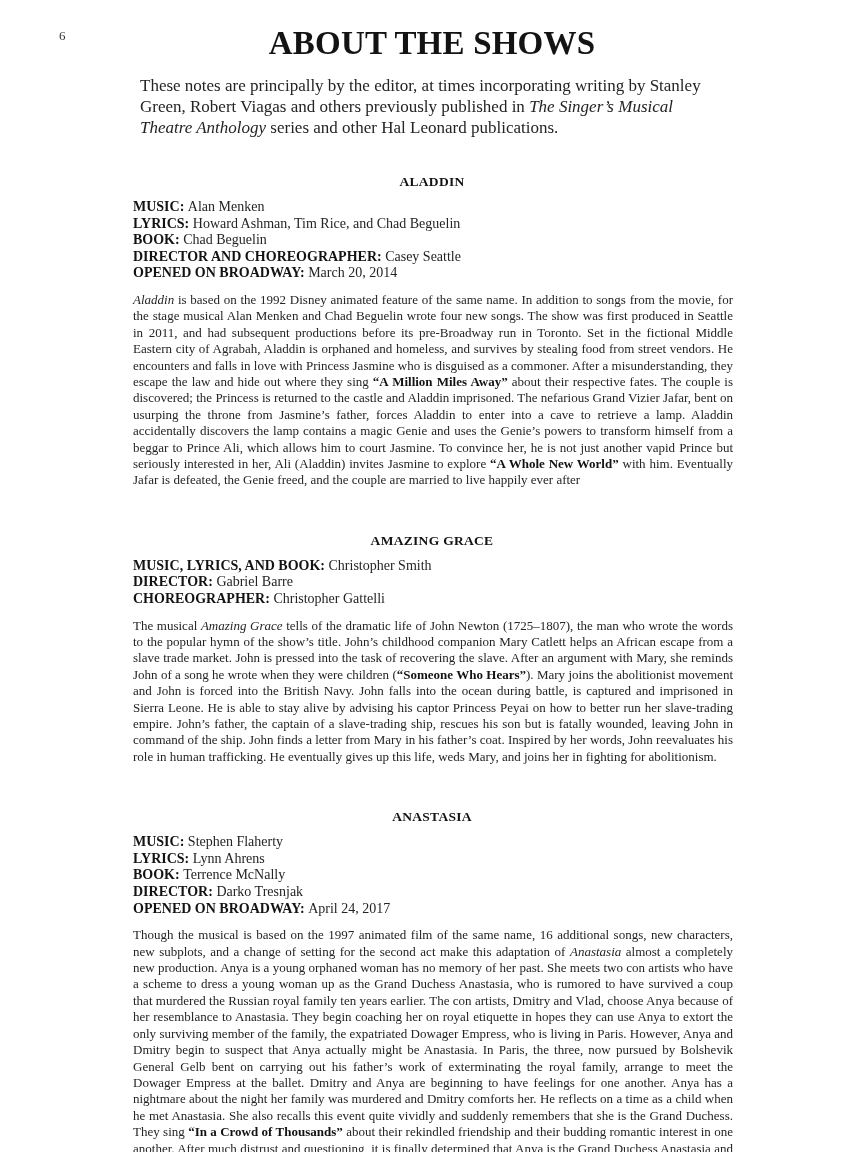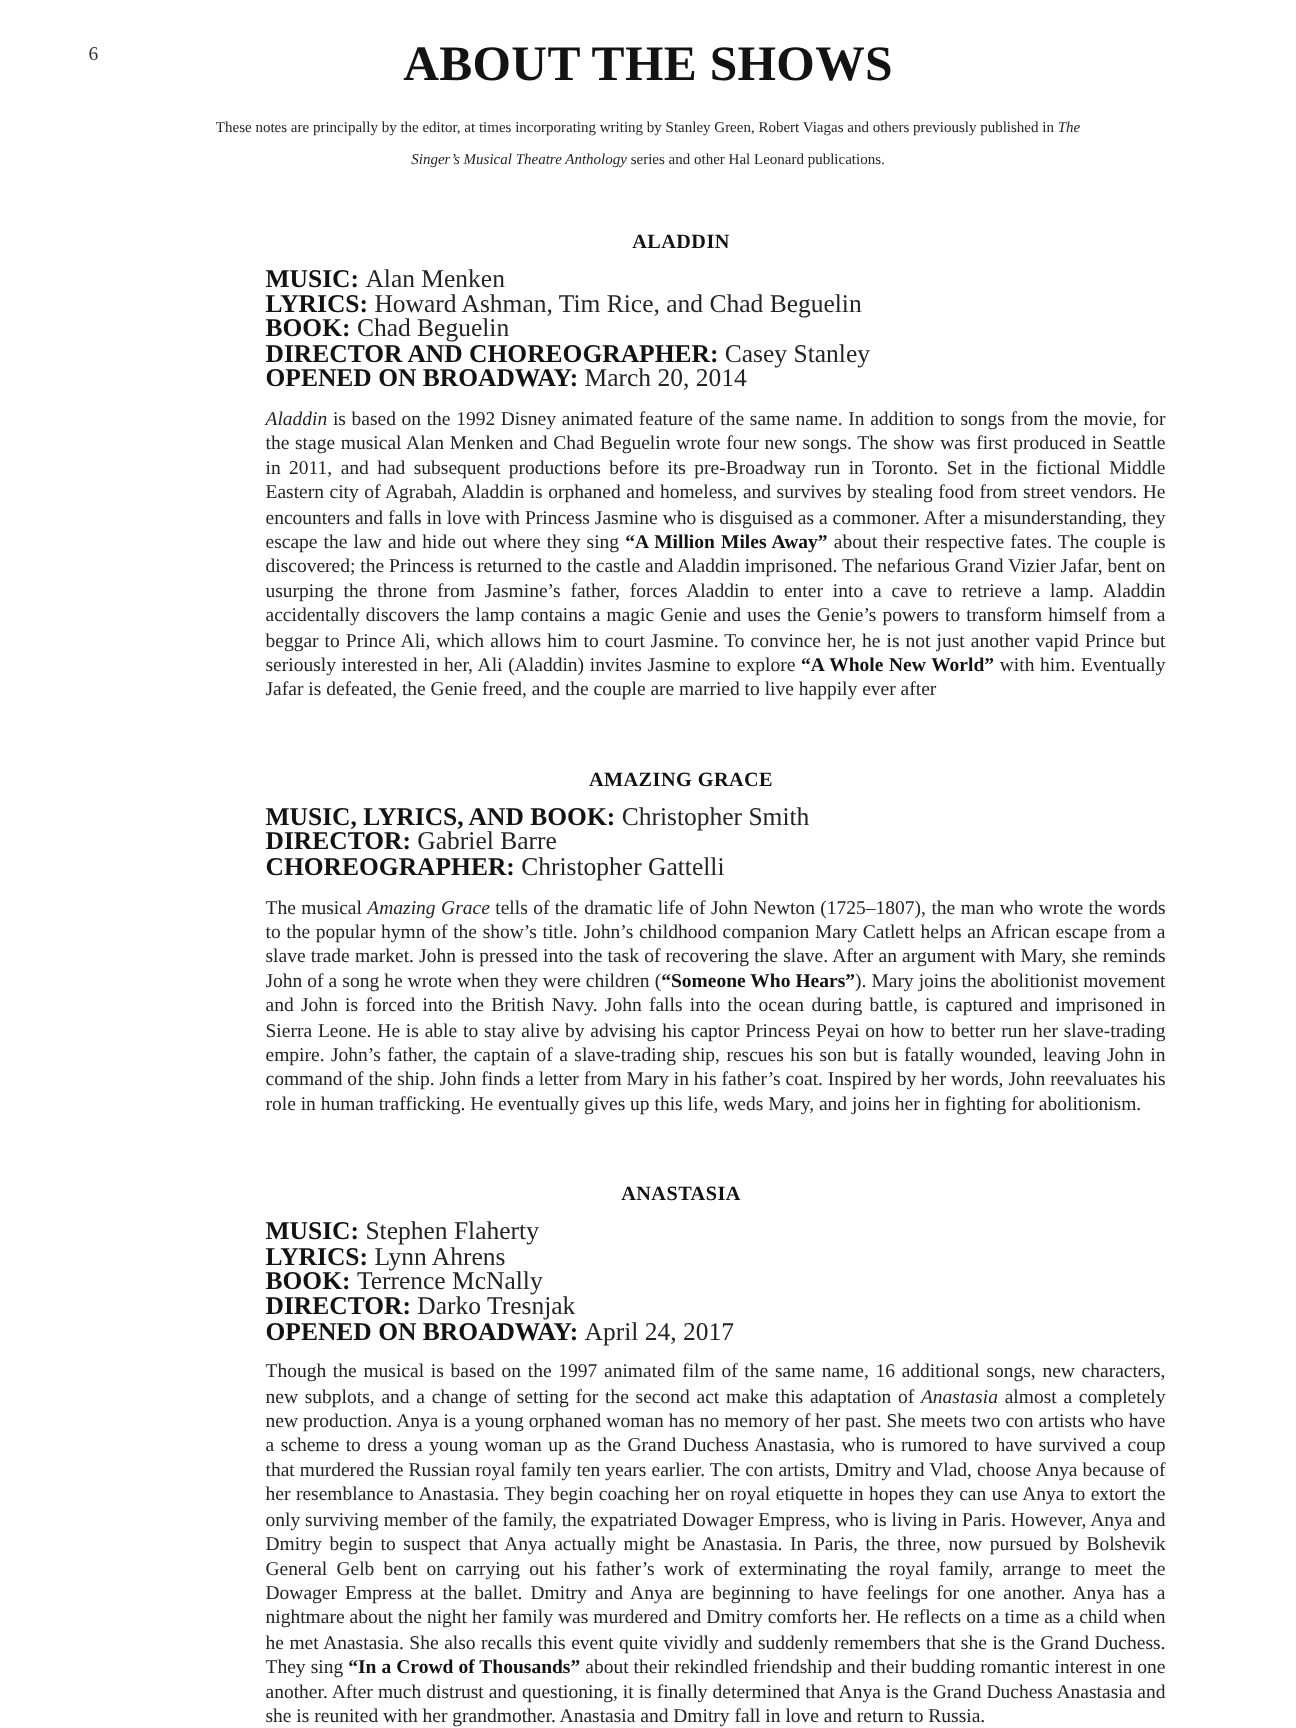--- a/index.html
+++ b/index.html
@@ -27,47 +27,45 @@
     text-align: center;
     font-size: 33px;
     font-weight: 700;
     color: #131313;
     letter-spacing: 0.2px;
     font-family: Liberation Serif, serif;
   }
   .intro {
     margin: 13px auto 0 auto;
     max-width: 584px;
-    text-align: center;
-    font-size: 10px;
+    font-size: 17px;
     line-height: 21px;
     color: #242424;
   }
   .shows {
     display: block;
   }
   .show {
     margin-top: 44px;
-    margin-left: 44px;
   }
   .show:first-child {
     margin-top: 36px;
   }
   .show-heading {
     margin: 0 0 9px 0;
     text-align: center;
     font-size: 13.5px;
     font-weight: 700;
     color: #131313;
     letter-spacing: 0.3px;
   }
   .credits {
     margin: 0 0 0 133px;
     width: 600px;
-    font-size: 17px;
+    font-size: 14px;
     line-height: 16.6px;
   }
   .credit-line .lbl {
     font-weight: 700;
     color: #131313;
   }
   .credit-line .val {
     color: #242424;
   }
   .desc {
@@ -90,21 +88,21 @@
 
 <p class="intro"><span>These notes are principally by the editor, at times incorporating writing by Stanley Green, Robert Viagas and others previously published in </span><span class="it">The Singer’s Musical Theatre Anthology</span><span> series and other Hal Leonard publications.</span></p>
 
 <div class="shows" id="shows">
   <section class="show">
     <h2 class="show-heading">ALADDIN</h2>
     <div class="credits">
         <div class="credit-line"><span class="lbl">MUSIC: </span><span class="val">Alan Menken</span></div>
         <div class="credit-line"><span class="lbl">LYRICS: </span><span class="val">Howard Ashman, Tim Rice, and Chad Beguelin</span></div>
         <div class="credit-line"><span class="lbl">BOOK: </span><span class="val">Chad Beguelin</span></div>
-        <div class="credit-line"><span class="lbl">DIRECTOR AND CHOREOGRAPHER: </span><span class="val">Casey Stanley</span></div>
+        <div class="credit-line"><span class="lbl">DIRECTOR AND CHOREOGRAPHER: </span><span class="val">Casey Seattle</span></div>
         <div class="credit-line"><span class="lbl">OPENED ON BROADWAY: </span><span class="val">March 20, 2014</span></div>
       </div>
     <p class="desc"><span class="it">Aladdin</span><span> is based on the 1992 Disney animated feature of the same name. In addition to songs from the movie, for the stage musical Alan Menken and Chad Beguelin wrote four new songs. The show was first produced in Seattle in 2011, and had subsequent productions before its pre-Broadway run in Toronto. Set in the fictional Middle Eastern city of Agrabah, Aladdin is orphaned and homeless, and survives by stealing food from street vendors. He encounters and falls in love with Princess Jasmine who is disguised as a commoner. After a misunderstanding, they escape the law and hide out where they sing </span><span class="bd">“A Million Miles Away”</span><span> about their respective fates. The couple is discovered; the Princess is returned to the castle and Aladdin imprisoned. The nefarious Grand Vizier Jafar, bent on usurping the throne from Jasmine’s father, forces Aladdin to enter into a cave to retrieve a lamp. Aladdin accidentally discovers the lamp contains a magic Genie and uses the Genie’s powers to transform himself from a beggar to Prince Ali, which allows him to court Jasmine. To convince her, he is not just another vapid Prince but seriously interested in her, Ali (Aladdin) invites Jasmine to explore </span><span class="bd">“A Whole New World”</span><span> with him. Eventually Jafar is defeated, the Genie freed, and the couple are married to live happily ever after</span></p>
   </section>
 
   <section class="show">
     <h2 class="show-heading">AMAZING GRACE</h2>
     <div class="credits">
         <div class="credit-line"><span class="lbl">MUSIC, LYRICS, AND BOOK: </span><span class="val">Christopher Smith</span></div>
         <div class="credit-line"><span class="lbl">DIRECTOR: </span><span class="val">Gabriel Barre</span></div>

